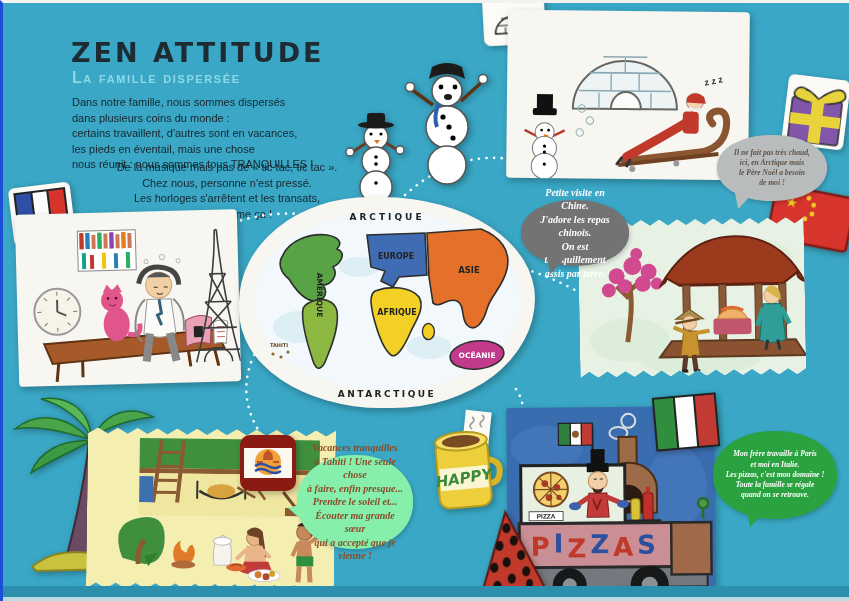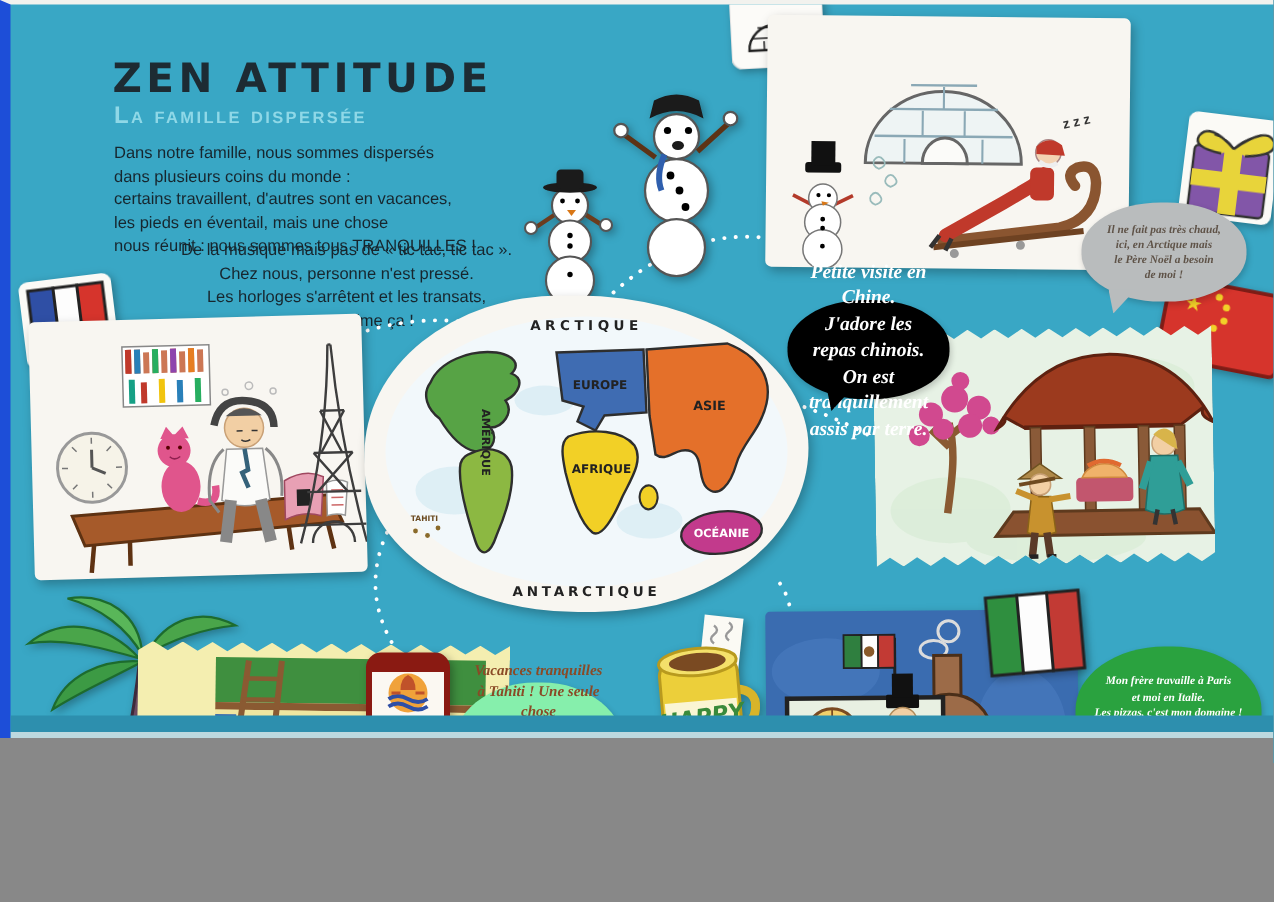--- a/index.html
+++ b/index.html
@@ -1,20 +1,20 @@
 <!DOCTYPE html>
 <html><head>
 <meta charset="utf-8">
 <style>
   * { margin:0; padding:0; box-sizing:border-box; }
   body { font-family:"Liberation Sans", sans-serif; background:#888; }
   .page {
-    position:relative; width:849px; height:492px; overflow:hidden;
+    position:relative; width:849px; height:601px; overflow:hidden;
     background:#39a7c5;
-    border-left:7px solid #1d4ed8; border-top:3px solid #f2f2ee;
+    border-left:3px solid #1d4ed8; border-top:3px solid #f2f2ee;
   }
   .bottom-edge { position:absolute; left:0; right:0; bottom:4px; height:11px; background:#2d8fae; }
   .bottom-lip  { position:absolute; left:0; right:0; bottom:0; height:4px; background:#bcd9df; }
 
   
   .title { position:absolute; left:68px; top:34px; font-size:27px; font-weight:bold;
            letter-spacing:3px; color:#1d2b33; }
   .subtitle { position:absolute; left:69px; top:66px; font-size:16px; font-weight:bold;
               letter-spacing:1.6px; color:#8fd8e7; font-variant:small-caps; }
   .intro { position:absolute; left:69px; width:310px; color:#17262e;
@@ -44,21 +44,21 @@
   .bubble { position:absolute; border-radius:48%; display:flex; align-items:center; justify-content:center;
             text-align:center; font-size:7.6px; font-style:italic; font-weight:bold; line-height:1.35;
             white-space:pre-line; padding:8px 10px; box-shadow:1px 2px 4px rgba(0,0,0,.2);font-family:Liberation Serif, serif; }
   .bubble::after { content:""; position:absolute; width:18px; height:16px; background:inherit;
                    bottom:-8px; left:26px; clip-path:polygon(0 0,100% 0,18% 100%); }
   .bubble.tail-left::after { left:-9px; bottom:auto; top:52%; width:16px; height:18px;
                    clip-path:polygon(100% 0,100% 100%,0 22%); }
   .b-paris  { left:104px; top:206px; width:124px; height:56px; background:#2aa7e0; color:#fff; }
   .b-arctic { left:714px; top:132px; width:110px; height:66px; background:#b9bcbd; color:#5f5348; }
   .b-arctic::after { left:18px; }
-  .b-china  { left:518px; top:197px; width:108px; height:66px; background:#000000; color:#fff; font-size:13px; }
+  .b-china  { left:518px; top:197px; width:108px; height:66px; background:#737373; color:#fff; font-size:10px; }
   .b-tahiti { left:294px; top:452px; width:116px; height:94px; background:#86efac; color:#8a4a26; font-size:10px; }
   .b-italy  { left:710px; top:428px; width:124px; height:88px; background:#2aa23f; color:#fff; }
   .b-italy::after { left:34px; }
 
   .connectors { position:absolute; left:0; top:0; width:849px; height:601px; pointer-events:none; }
 
   .hand { font-family:"DejaVu Sans", sans-serif; font-weight:bold; }
 </style>
 </head>
 <body>

